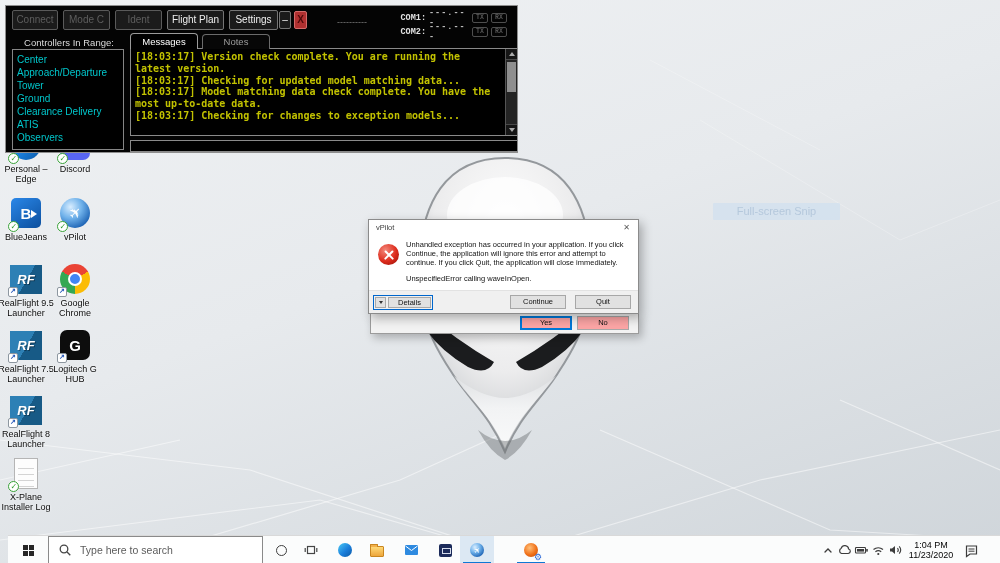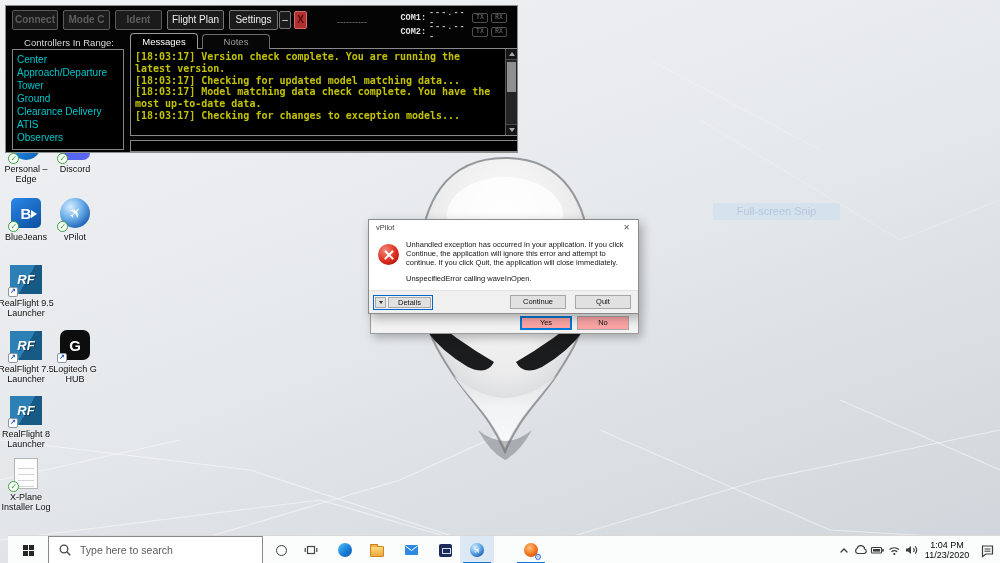--- a/index.html
+++ b/index.html
@@ -46,21 +46,21 @@
     display:flex; align-items:center; justify-content:center; font-weight:bold; font-size:15px; }
   .ic-doc { width:24px; height:31px; background:#fdfdfd; border:1px solid #b5b5b5; position:relative;
     background-image:repeating-linear-gradient(to bottom, transparent 0 5px, #d4d4d4 5px 6px); background-size:16px 100%;
     background-position:3px 4px; background-repeat:no-repeat; }
 
   
   .vpilot { position:absolute; left:5px; top:5px; width:513px; height:148px; background:#040404;
     border:1px solid #8e8e8e; z-index:5; font-size:10px; }
   .vbtn { position:absolute; height:20px; top:4px; background:#1b1b1b; border:1px solid #757575; border-radius:2px;
     color:#efefef; font-size:10px; text-align:center; line-height:18px; }
-  .vbtn.disabled { color:#5e5e5e; border-color:#5a5a5a;font-weight:bold; }
+  .vbtn.disabled { color:#5e5e5e; border-color:#5a5a5a; }
   .vbtn-min { left:273px; top:5px; width:12px; height:18px; line-height:15px; }
   .vbtn-close { position:absolute; left:288px; top:5px; width:13px; height:18px; background:#b03030;
     border:1px solid #d46a6a; border-radius:2px; color:#4d0808; font-weight:bold; font-size:10px; text-align:center; line-height:16px; }
   .vdashes { position:absolute; left:315px; top:11px; width:62px; text-align:center; color:#7e7e7e; font-size:9px; letter-spacing:0; }
   .com { position:absolute; left:390px; top:5px; width:120px; font-family:"Liberation Mono",monospace; font-weight:bold; font-size:8.5px; }
   .com-row { display:flex; align-items:center; height:13px; margin-bottom:1px; }
   .com-row .cl { color:#e2e2e2; width:30px; text-align:right; margin-right:3px; }
   .com-row .cv { color:#c4c4c4; width:40px; letter-spacing:1px; }
   .com-row .cbox { width:16px; height:10px; border:1px solid #4e4e4e; border-radius:2px; color:#565656;
     font-size:6.5px; text-align:center; line-height:8px; margin-left:3px; }
@@ -134,21 +134,21 @@
   .ic-folder { position:relative; width:14px; height:11px; background:linear-gradient(#ffd976,#eda63c);
     border:1px solid #c9861f; border-radius:1px; margin-top:2px; }
   .ic-folder::before { content:''; position:absolute; top:-3px; left:-1px; width:6px; height:2px; background:#f2b04a;
     border:1px solid #c9861f; border-bottom:none; border-radius:1px 1px 0 0; }
   .ic-darkapp { position:relative; width:13px; height:13px; background:#1c2b5a; border-radius:2px; }
   .ic-darkapp::after { content:''; position:absolute; left:3px; bottom:3px; width:7px; height:4px; border:1px solid #d4dbeb; }
   .orb-sm { width:14px; height:14px; } .orb-sm .plane { font-size:8px; }
   .ic-orange { position:relative; width:14px; height:14px; border-radius:50%;
     background:radial-gradient(circle at 40% 35%, #ffc07a, #f07018 55%, #b9470b); }
   .ic-orange::after { content:'⚙'; position:absolute; right:-4px; bottom:-5px; font-size:9px; color:#2f6bd8; }
-  .tray { position:absolute; right:0; top:0; height:28px; display:flex; align-items:center; }
+  .tray { position:absolute; right:16px; top:0; height:28px; display:flex; align-items:center; }
   .tray-ic { width:17px; height:28px; display:flex; align-items:center; justify-content:center; }
   .clock { width:54px; text-align:center; font-size:9px; line-height:10px; color:#050505; }
   .ac { width:26px; height:28px; display:flex; align-items:center; justify-content:center; }
 </style>
 </head>
 <body>
 
 <div class="stage">
 
   <svg class="wallpaper" width="1000" height="563" viewBox="0 0 1000 563">
@@ -228,20 +228,28 @@
   <div class="dicon" style="left:-6px; top:262px;">
     <div class="ibox">
         <div class="ic-rf">
           <span class="rf">RF</span>
         </div>
       <div class="badge-arrow"></div>
       </div>
     <div class="lbl">RealFlight 9.5
 Launcher</div>
   </div>
+  <div class="dicon" style="left:43px; top:262px;">
+    <div class="ibox">
+        <div class="ic-chrome"></div>
+      <div class="badge-arrow"></div>
+      </div>
+    <div class="lbl">Google
+Chrome</div>
+  </div>
   <div class="dicon" style="left:-6px; top:328px;">
     <div class="ibox">
         <div class="ic-rf">
           <span class="rf">RF</span>
         </div>
       <div class="badge-arrow"></div>
       </div>
     <div class="lbl">RealFlight 7.5
 Launcher</div>
   </div>

